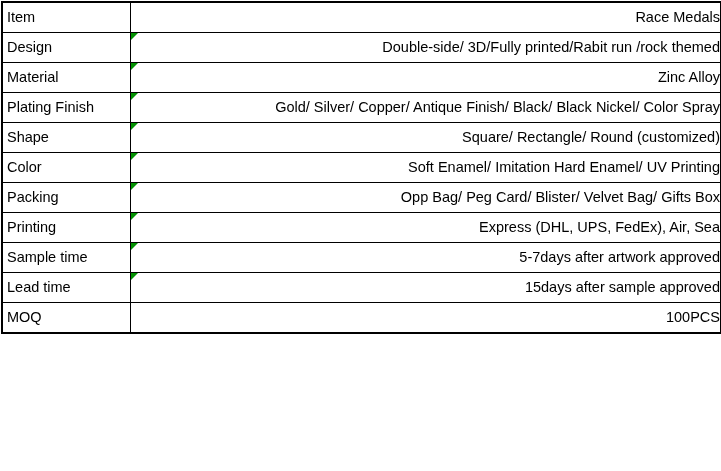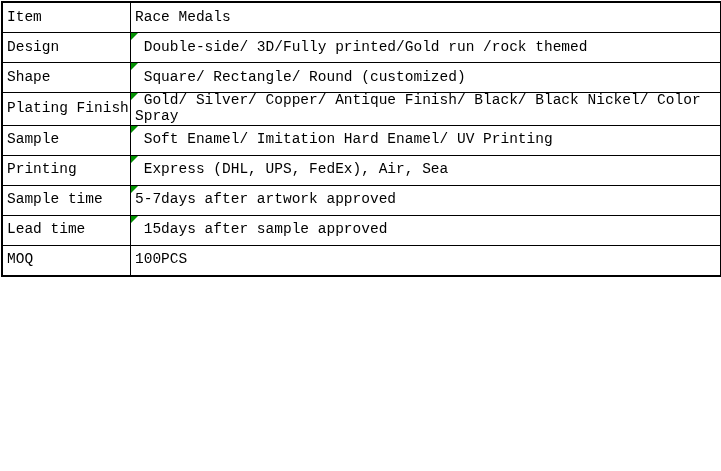--- a/index.html
+++ b/index.html
@@ -24,24 +24,23 @@
   }
   table.spec-table td {
     border: 1px solid #000000;
     height: 29px;
     padding: 0 0 0 4px;
     vertical-align: middle;
     font-size: 14.5px;
     color: #000000;
     overflow: hidden;
     position: relative;
-    font-family: Liberation Mono, monospace;
   }
   td.label-cell { width: 123px; }
-  td.value-cell { width: 585px; }
+  td.value-cell { width: 585px; text-align: right; }
   .cell-text {
     white-space: pre-wrap;
     line-height: 1.1;
     display: block;
   }
   .err-tri {
     position: absolute;
     top: 0;
     left: 0;
     width: 0;
@@ -63,48 +62,66 @@
           <td class="value-cell">
             <span class="cell-text">Race Medals</span>
           </td>
         </tr>
         <tr>
           <td class="label-cell">
             <span class="cell-text">Design</span>
           </td>
           <td class="value-cell">
             <span class="err-tri" style="border-top-color: rgb(0, 144, 0);"></span>
-            <span class="cell-text"> Double-side/ 3D/Fully printed/Gold run /rock themed</span>
+            <span class="cell-text"> Double-side/ 3D/Fully printed/Rabit run /rock themed</span>
+          </td>
+        </tr>
+        <tr>
+          <td class="label-cell">
+            <span class="cell-text">Material</span>
+          </td>
+          <td class="value-cell">
+            <span class="err-tri" style="border-top-color: rgb(0, 144, 0);"></span>
+            <span class="cell-text"> Zinc Alloy</span>
+          </td>
+        </tr>
+        <tr>
+          <td class="label-cell">
+            <span class="cell-text">Plating Finish</span>
+          </td>
+          <td class="value-cell">
+            <span class="err-tri" style="border-top-color: rgb(0, 144, 0);"></span>
+            <span class="cell-text"> Gold/ Silver/ Copper/ Antique Finish/ Black/ Black Nickel/ Color Spray</span>
           </td>
         </tr>
         <tr>
           <td class="label-cell">
             <span class="cell-text">Shape</span>
           </td>
           <td class="value-cell">
             <span class="err-tri" style="border-top-color: rgb(0, 144, 0);"></span>
             <span class="cell-text"> Square/ Rectangle/ Round (customized)</span>
           </td>
         </tr>
         <tr>
           <td class="label-cell">
-            <span class="cell-text">Plating Finish</span>
+            <span class="cell-text">Color</span>
           </td>
           <td class="value-cell">
             <span class="err-tri" style="border-top-color: rgb(0, 144, 0);"></span>
-            <span class="cell-text"> Gold/ Silver/ Copper/ Antique Finish/ Black/ Black Nickel/ Color Spray</span>
+            <span class="cell-text"> Soft Enamel/ Imitation Hard Enamel/ UV Printing</span>
           </td>
         </tr>
         <tr>
           <td class="label-cell">
-            <span class="cell-text">Sample</span>
+            <span class="cell-text">Packing</span>
           </td>
           <td class="value-cell">
             <span class="err-tri" style="border-top-color: rgb(0, 144, 0);"></span>
-            <span class="cell-text"> Soft Enamel/ Imitation Hard Enamel/ UV Printing</span>
+            <span class="cell-text"> Opp Bag/ Peg Card/ Blister/ Velvet Bag/ Gifts Box</span>
           </td>
         </tr>
         <tr>
           <td class="label-cell">
             <span class="cell-text">Printing</span>
           </td>
           <td class="value-cell">
             <span class="err-tri" style="border-top-color: rgb(0, 144, 0);"></span>
             <span class="cell-text"> Express (DHL, UPS, FedEx), Air, Sea</span>
           </td>

